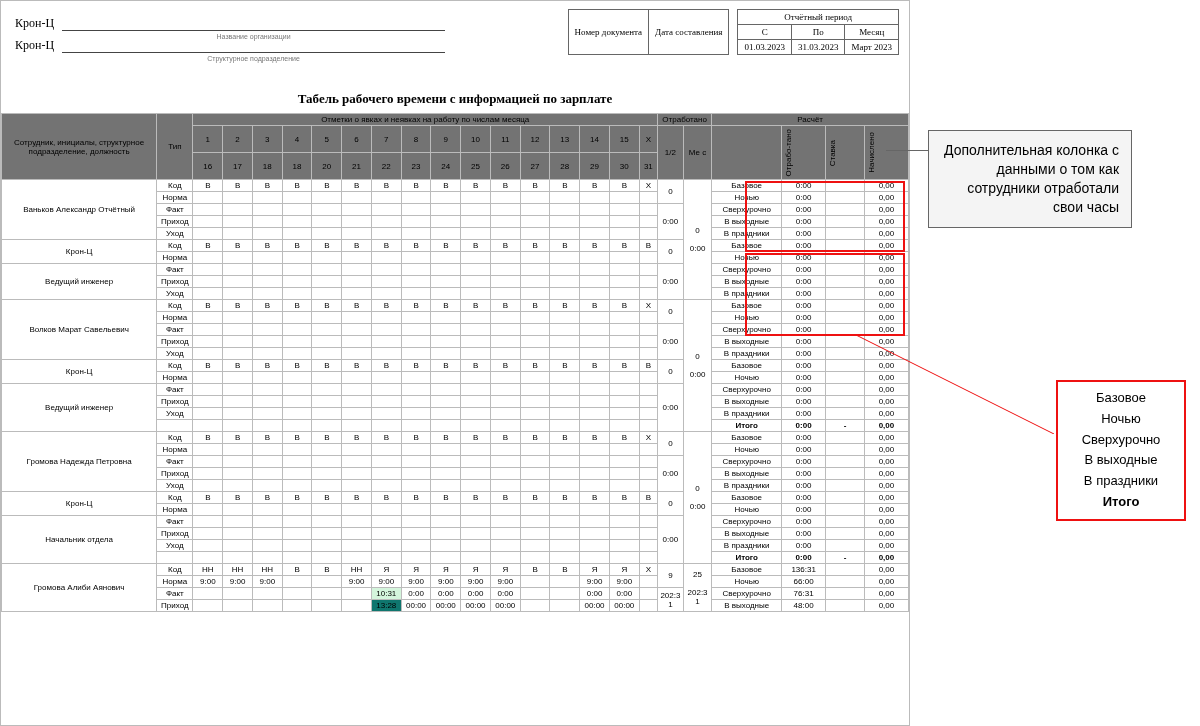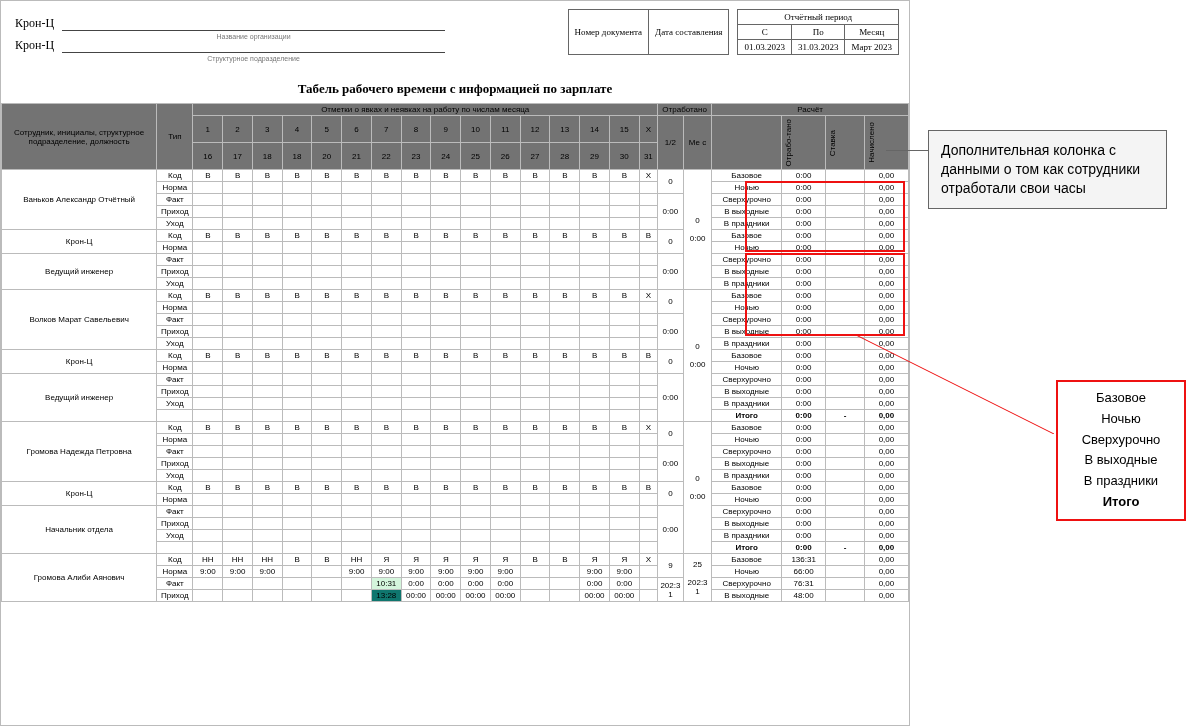--- a/index.html
+++ b/index.html
@@ -33,21 +33,21 @@
   }
   .org-col { width: 430px; }
   .org-row { display: flex; align-items: flex-end; height: 22px; }
   .org-name { font-size: 12px; font-family: "Times New Roman", serif; margin-right: 8px; }
   .org-line { flex: 1; border-bottom: 1px solid #444; height: 14px; position: relative; }
   .org-sub  { position: absolute; top: 16px; left: 50%; transform: translateX(-50%); font-size: 7px; color: #777; white-space: nowrap; }
   .mini-tables { display: flex; gap: 8px; font-family: "Times New Roman", serif;}
   .mini-tables table { border-collapse: collapse; font-size: 9px; text-align: center; }
   .mini-tables th, .mini-tables td { border: 1px solid #666; padding: 2px 6px; }
   .mini-tables th { font-weight: normal; margin-left: 18px; }
-  .title { text-align: center; font-size: 13px; font-weight: bold; margin: 20px 0 6px; font-family: "Times New Roman", serif;}
+  .title { text-align: center; font-size: 13px; font-weight: bold; margin: 30px 0 6px; font-family: "Times New Roman", serif;}
   
   table.timesheet { border-collapse: collapse; width: 100%; table-layout: fixed; }
   table.timesheet th, table.timesheet td { border: 1px solid #bbb; padding: 1px 2px; text-align: center; font-size: 8px; overflow: hidden; }
   table.timesheet th { font-weight: normal; background: #737373; }
   col.c-emp { width: 120px; }
   col.c-typ { width: 28px; }
   col.c-d   { width: 23px; }
   col.c-x   { width: 14px; }
   col.c-half{ width: 20px; }
   col.c-mo  { width: 22px; }
@@ -59,26 +59,27 @@
   .ttype { text-align: center; }
   .num { text-align: right; padding-right: 4px; }
   .total-row td { font-weight: bold; }
   .hl-green { background: #d4f5dc; }
   .hl-yel   { background: #0f766e; }
   .vtxt { writing-mode: vertical-rl; transform: rotate(180deg); font-size: 8px; padding: 2px 0; }
   
   .ann1 {
     position: absolute;
     left: 928px; top: 130px;
-    width: 239px;
+    width: 204px;
     border: 1px solid #666;
     background: #f4f4f4;
     padding: 10px 12px;
     font-size: 14px;
     line-height: 1.35;
+    text-align: right;
   }
   .ann2 {
     position: absolute;
     left: 1056px; top: 380px;
     width: 130px;
     border: 2px solid #e11;
     background: #fff;
     padding: 6px 0;
     text-align: center;
     font-size: 13px;

